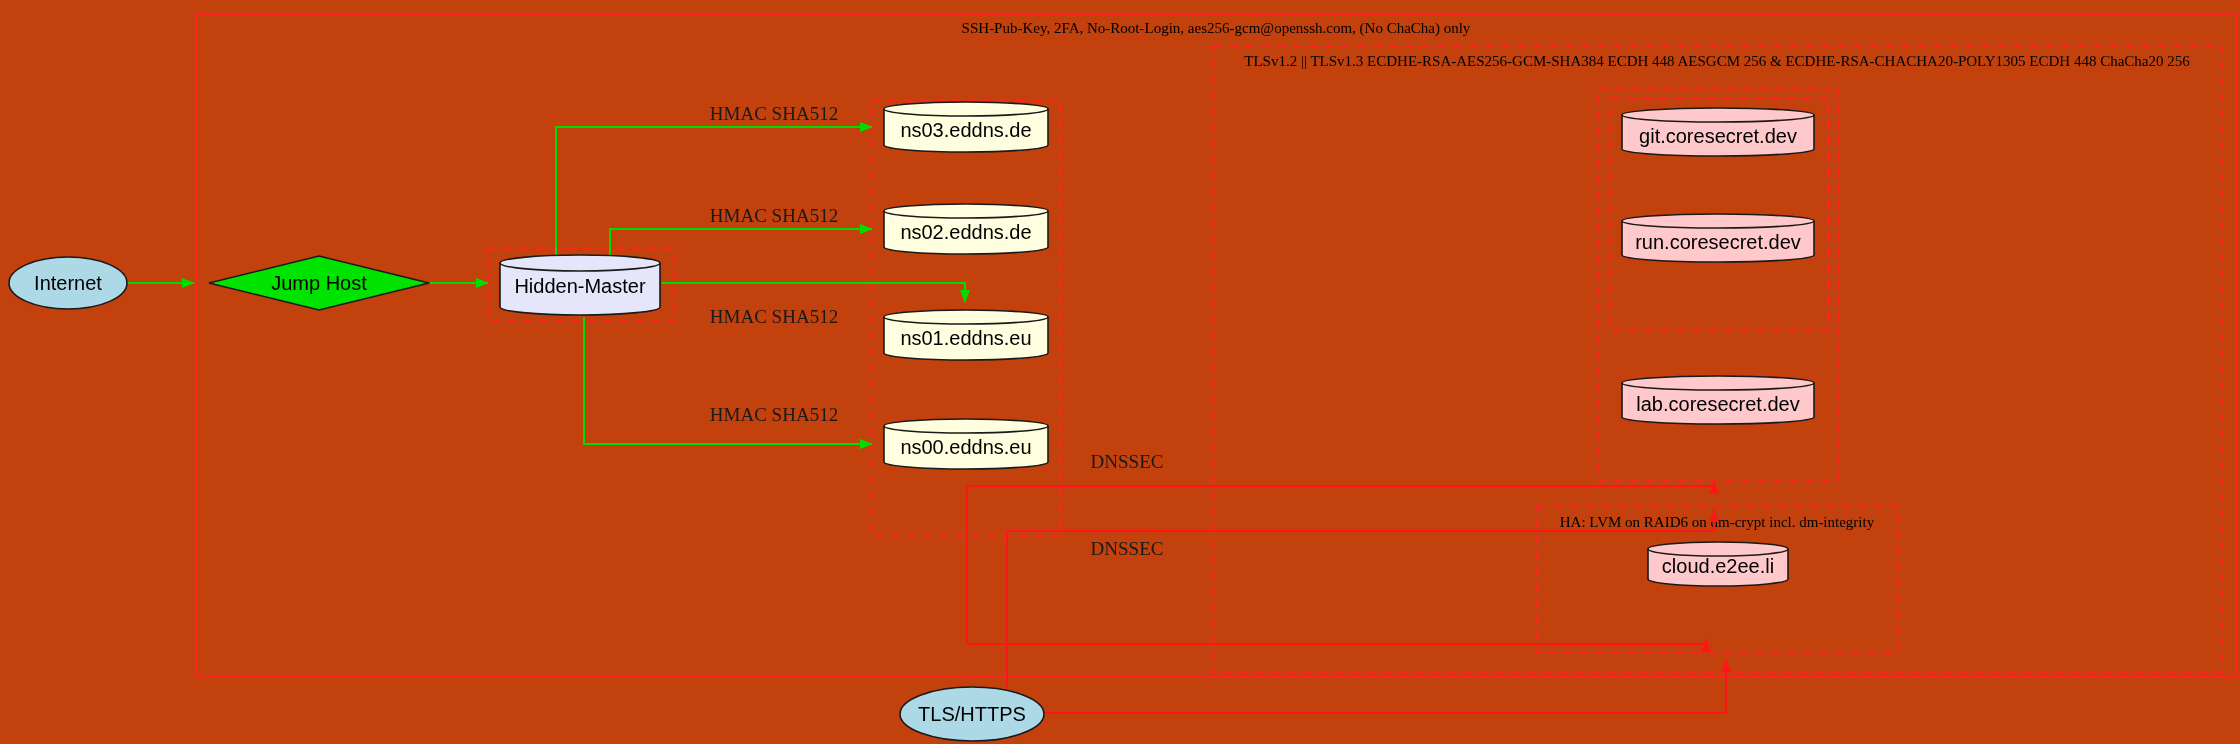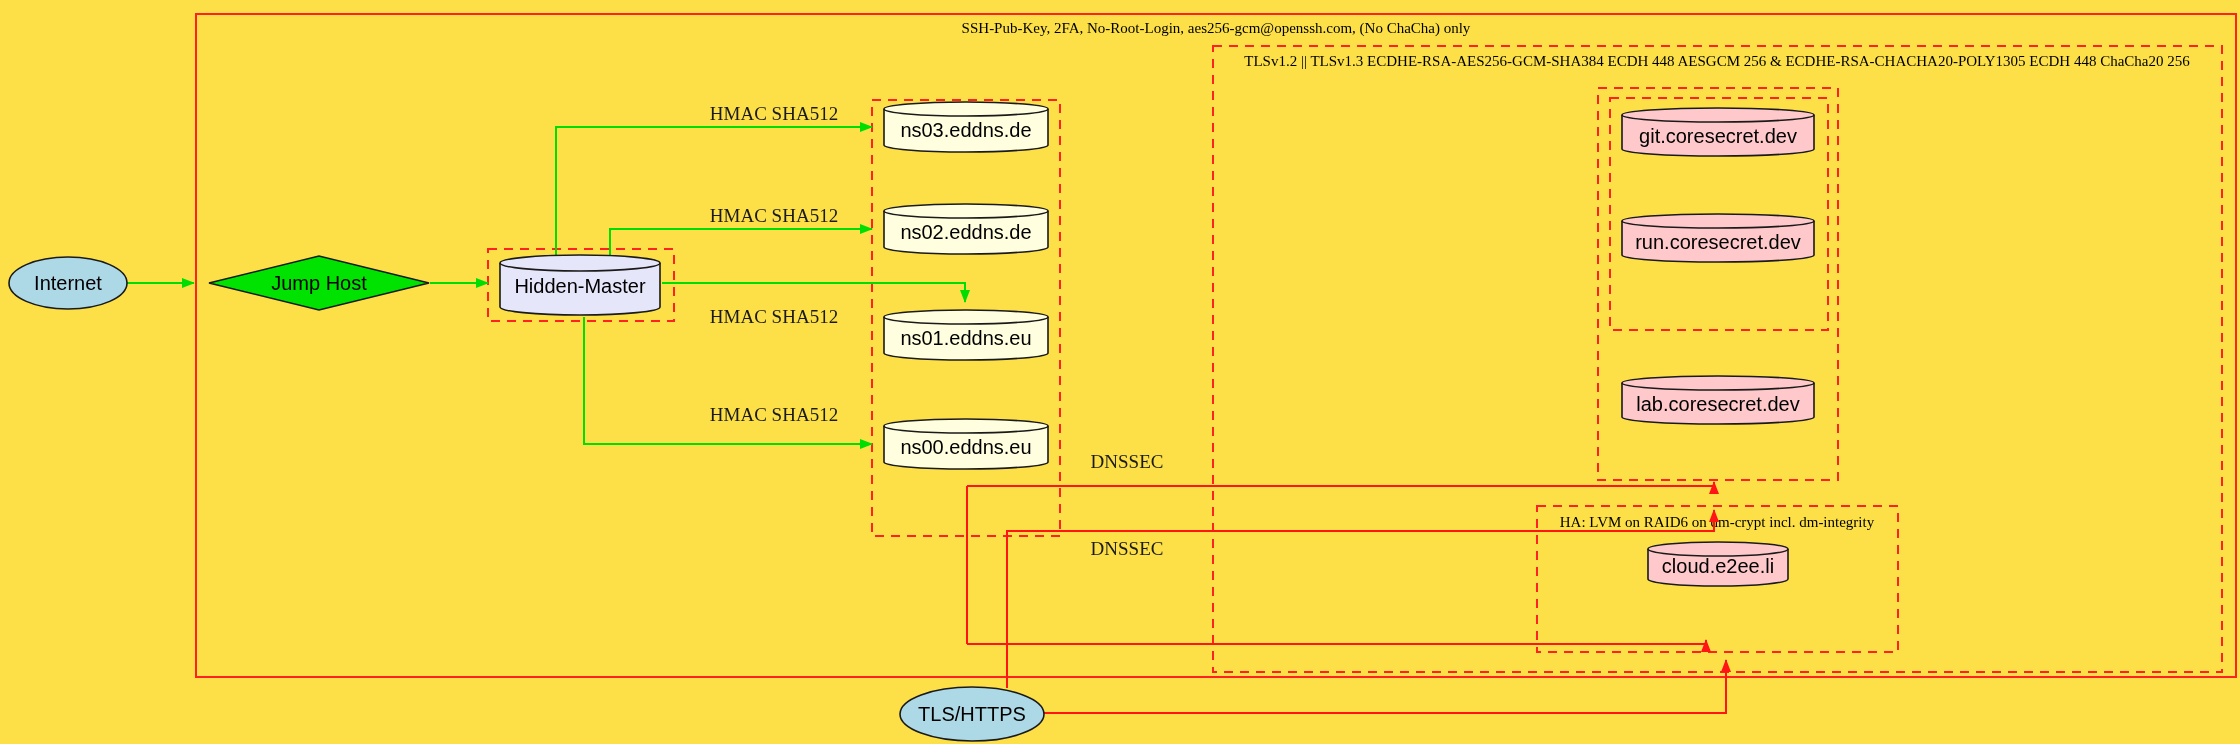--- a/index.html
+++ b/index.html
@@ -1,16 +1,16 @@
 <!DOCTYPE html>
 <html><head>
 <meta charset="utf-8">
 <style>
   html,body{margin:0;padding:0;background:#ffffff;}
-  .stage{position:relative;width:2240px;height:744px;background:#fde047;overflow:hidden;}
+  .stage{position:relative;width:2240px;height:744px;background:#c2410c;overflow:hidden;}
   svg{display:block;font-family:"Liberation Sans",sans-serif;}
   .node-label{font-family:"Liberation Sans","DejaVu Sans",sans-serif;font-size:20px;fill:#000;text-anchor:middle;}
   .cluster-label{font-family:"Liberation Serif","DejaVu Serif",serif;font-size:15px;fill:#000;text-anchor:middle;}
   .edge-label{font-family:"Liberation Serif","DejaVu Serif",serif;font-size:19px;fill:#1a1a1a;text-anchor:middle;}
   .red-solid{stroke:#ff2222;stroke-width:2;fill:none;}
   .red-dashed{stroke:#ff2222;stroke-width:2;fill:none;stroke-dasharray:9 7;}
   .red-edge{stroke:#ff1515;stroke-width:2;fill:none;}
   .green-edge{stroke:#00dd00;stroke-width:2;fill:none;}
   .shape{stroke:#1a1a1a;stroke-width:1.6;}
   .fill-blue{fill:#add8e6;}

